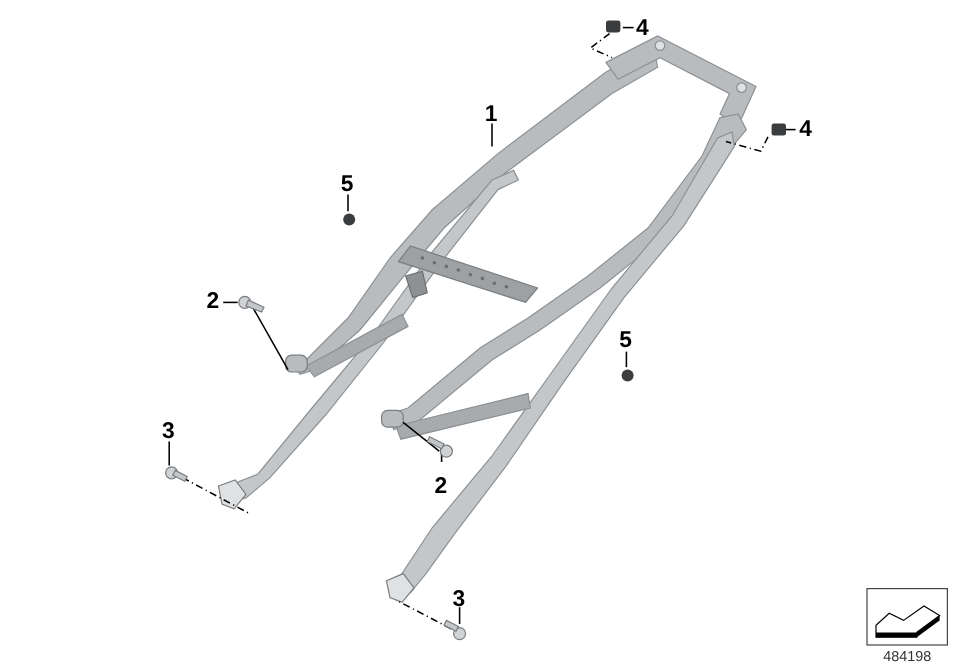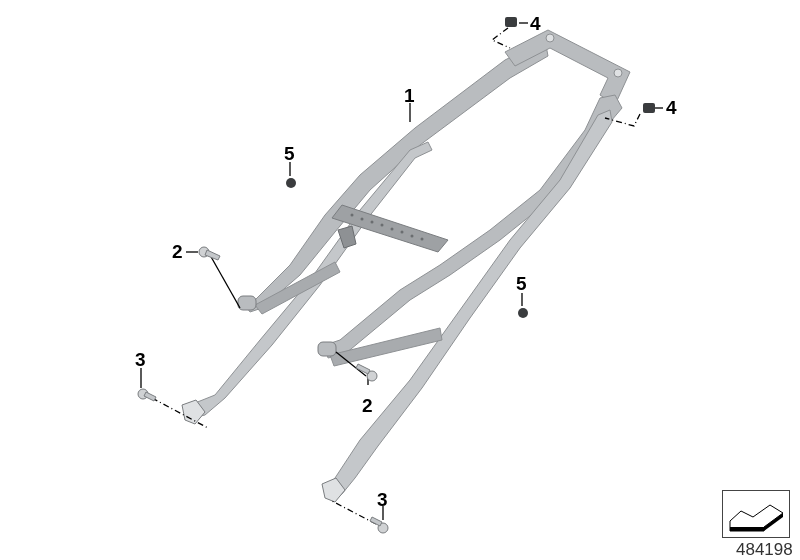--- a/index.html
+++ b/index.html
@@ -1,20 +1,20 @@
 <!DOCTYPE html>
 <html><head>
 <meta charset="utf-8">
 <style>
   html, body { margin:0; padding:0; background:#ffffff; }
   body { width:800px; height:560px; position:relative; overflow:hidden; font-family:"Liberation Sans", sans-serif; }
   svg { position:absolute; left:0; top:0; }
   .callout { position:absolute; font-family:"Liberation Sans", sans-serif; font-weight:bold; font-size:19px; color:#000; line-height:1; }
   .ref-box { position:absolute; left:722px; top:490px; width:66px; height:46px; border:1px solid #444; background:#fff; }
-  .ref-num { position:absolute; left:736px; top:540px; font-size:17px; color:#333; font-family:"Liberation Sans", sans-serif; }
+  .ref-num { position:absolute; left:736px; top:540px; font-size:12px; color:#333; font-family:"Liberation Sans", sans-serif; }
 </style>
 </head>
 <body>
 
 <svg width="800" height="560" viewBox="0 0 800 560">
   <defs>
     <linearGradient id="tube" x1="0" y1="0" x2="1" y2="1">
       <stop offset="0" stop-color="#dfe1e3"></stop>
       <stop offset="0.5" stop-color="#b9bcbf"></stop>
       <stop offset="1" stop-color="#8e9194"></stop>

